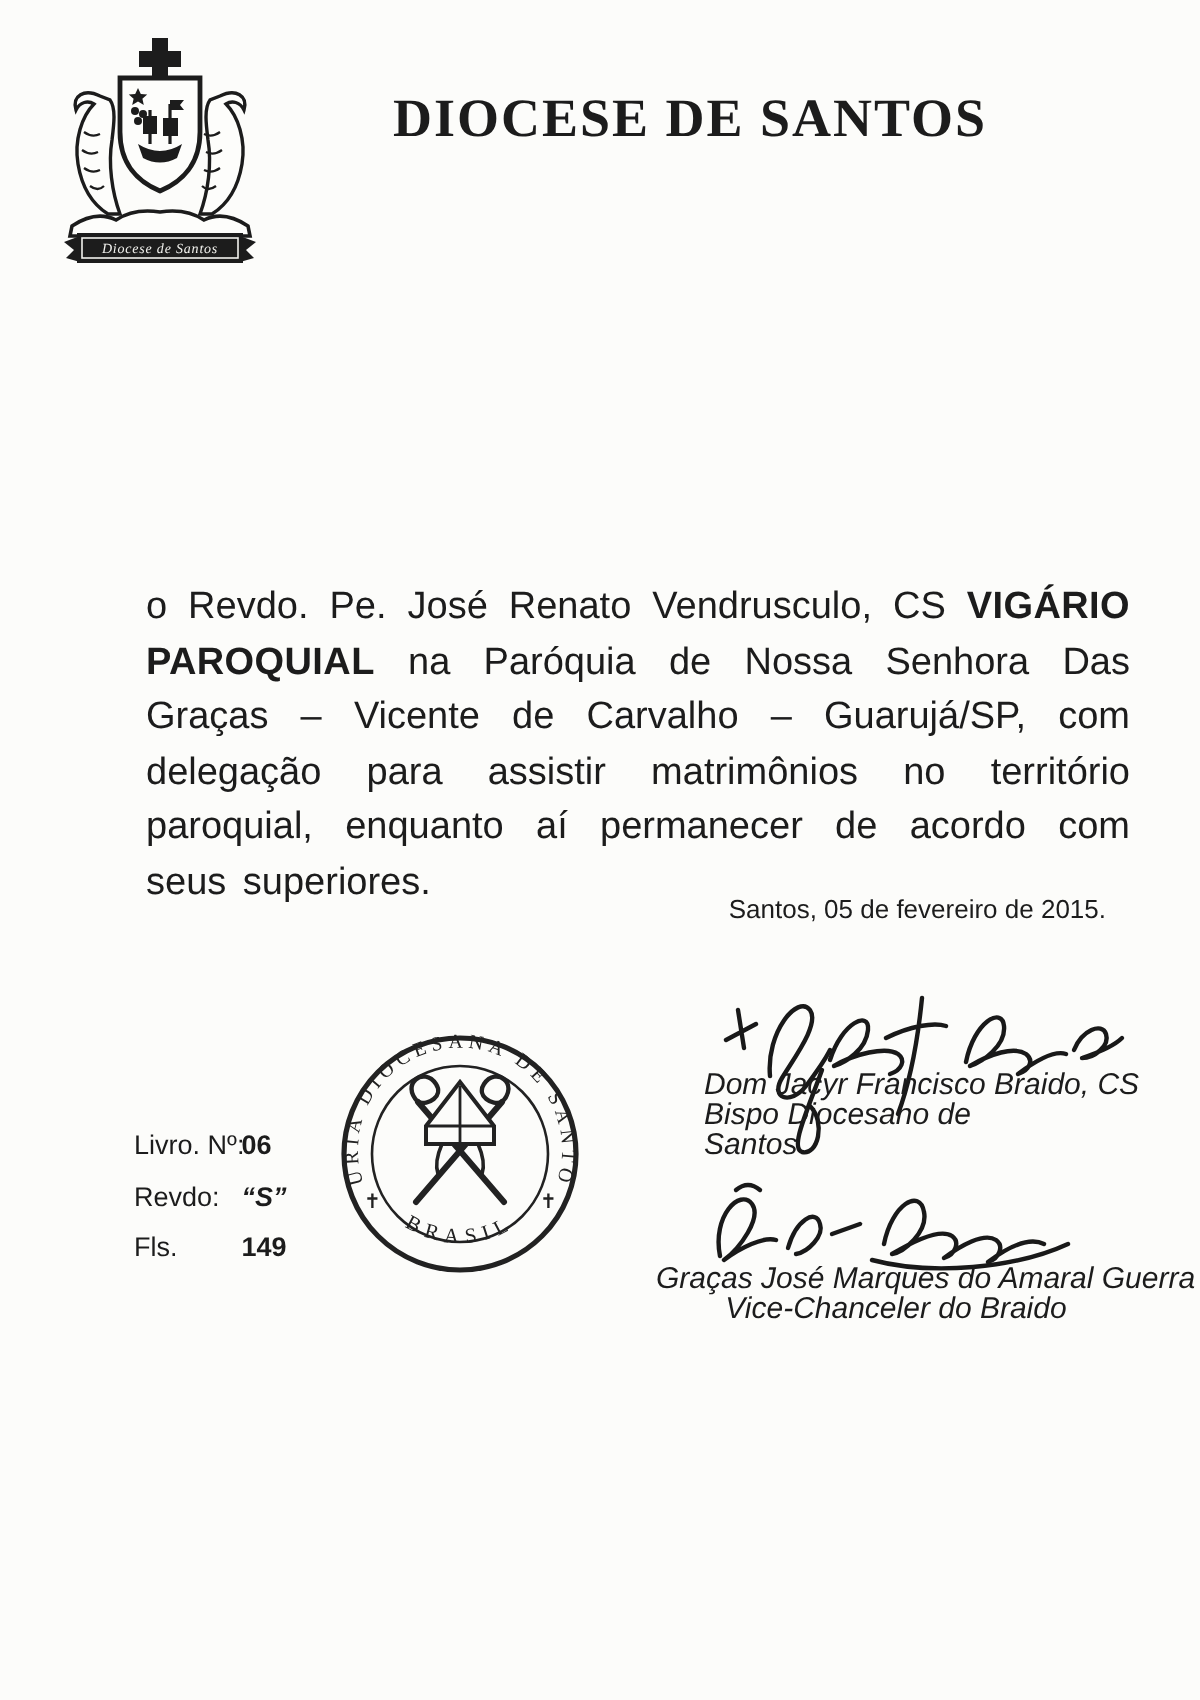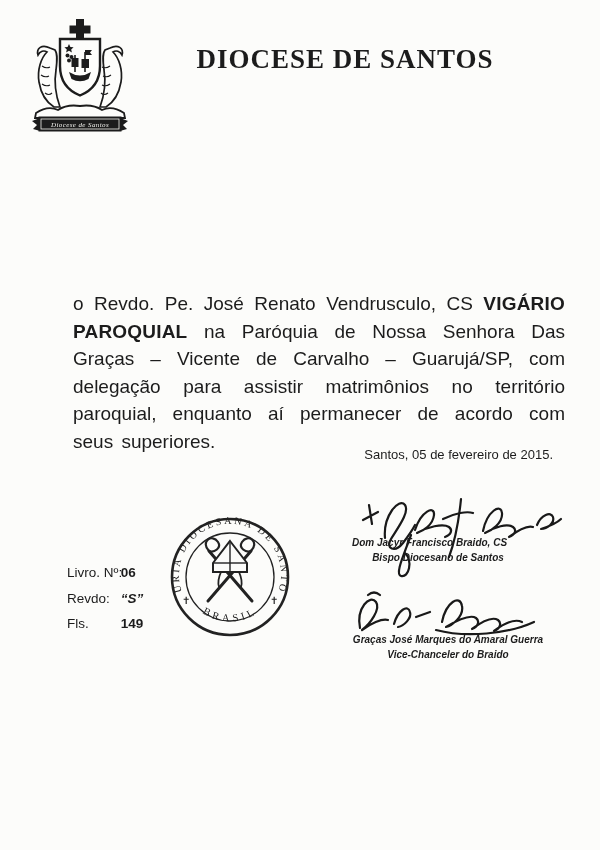--- a/index.html
+++ b/index.html
@@ -26,24 +26,24 @@
   .oath .l2{white-space:nowrap;}
   .body-par{
     position:absolute;left:57px;top:271px;width:492px;
     font-size:19px;line-height:27.5px;text-align:justify;word-spacing:3px;margin-left:16px;
   }
   .body-par .b{font-weight:bold;letter-spacing:.2px;}
   .dateline{position:absolute;top:447px;right:47px;font-size:13px;}
   .ink{stroke:#191919;stroke-width:2.2;fill:none;stroke-linecap:round;stroke-linejoin:round;}
   .sig1-ink{position:absolute;left:353px;top:484px;width:212px;height:96px;}
   .sig2-ink{position:absolute;left:346px;top:586px;width:212px;height:60px;}
-  .sig-block{font-weight:bold;font-style:italic;font-size:10px;line-height:15px;}
+  .sig-block{font-weight:normal;font-style:italic;font-size:15px;line-height:15px;}
   .sig-block1{position:absolute;left:352px;top:535px;width:172px;}
   .sig-block1 .name{white-space:nowrap;}
-  .sig-block1 .role{text-align:center;}
+  .sig-block1 .role{}
   .sig-block2{position:absolute;left:328px;top:632px;width:240px;text-align:center;}
   .sig-block2 .name{white-space:nowrap;}
   .seal{position:absolute;left:168px;top:515px;width:124px;height:124px;}
   .seal text{fill:#222;}
   .seal .ring-font{font:10px "Liberation Serif",serif;letter-spacing:2.6px;}
   .seal .brasil-font{font:10.5px "Liberation Serif",serif;letter-spacing:3.5px;}
   .seal .cross-font{font:10px "Liberation Serif",serif;}
   .registry{position:absolute;left:67px;top:560px;font-size:13.5px;line-height:25.5px;}
   .registry .row{white-space:nowrap;}
   .registry .lbl{display:inline-block;width:50px;}

